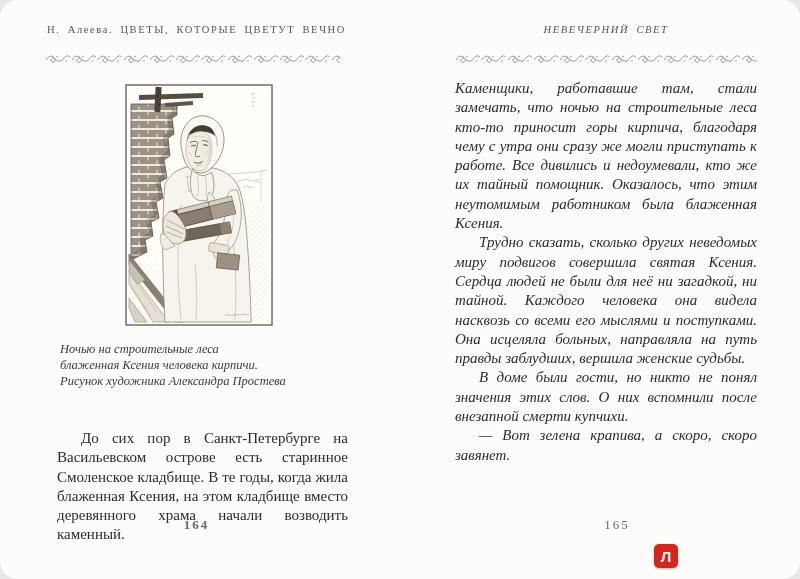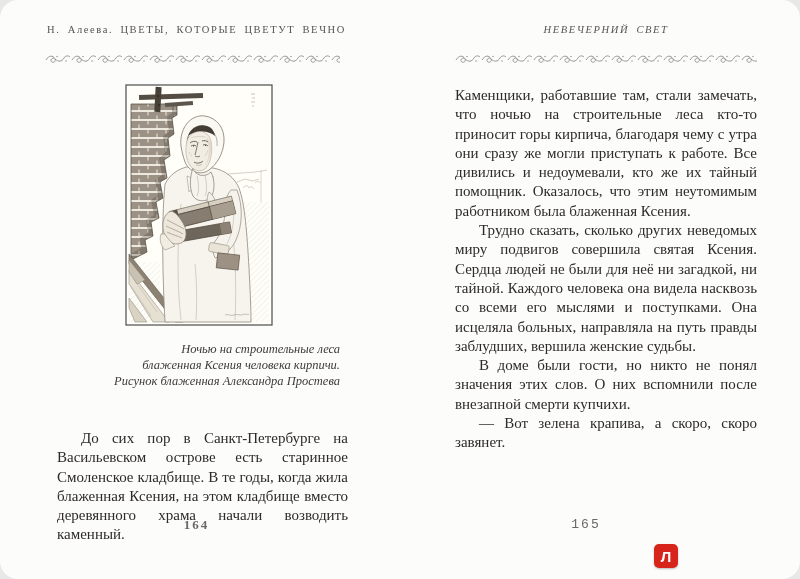--- a/index.html
+++ b/index.html
@@ -15,35 +15,35 @@
   }
   .running-head.left{left:45px;width:303px;}
   .running-head.right{left:455px;width:302px;font-style:italic;}
   .ornament{position:absolute;top:51px;height:13px;}
   .ornament.left{left:45px;width:295px;}
   .ornament.right{left:455px;width:302px;}
   .illustration{position:absolute;left:125px;top:84px;width:148px;height:242px;}
   .caption{
     position:absolute;left:60px;top:341px;width:280px;
     font-style:italic;font-size:12.5px;line-height:16px;color:#3e3b38;
-    text-align:right;
+    text-align:left;
   }
   .body-text{
     font-size:15px;line-height:19.3px;text-align:justify;color:#2d2a28;
   }
   .body-text p{margin:0;text-indent:24px;}
   .body-text p.noindent{text-indent:0;}
   .body-text.left-body{position:absolute;left:57px;top:401px;width:291px;margin-top:28px;}
-  .body-text.right-body{position:absolute;left:455px;top:86px;width:302px;}
+  .body-text.right-body{position:absolute;left:455px;top:79px;width:302px;font-style:italic;}
   .page-number{
     position:absolute;top:517px;font-size:13px;letter-spacing:2px;color:#6b6865;
     text-align:center;
   }
   .page-number.left{left:45px;width:303px;font-weight:bold;}
-  .page-number.right{left:435px;width:302px;font-family:Liberation Mono, monospace;}
+  .page-number.right{left:466px;width:302px;}
   .watermark{
     position:absolute;left:654px;top:544px;width:24px;height:24px;
     border-radius:5px;background:#d8251c;
     display:flex;align-items:center;justify-content:center;
     color:#ffffff;font-family:"Liberation Sans","DejaVu Sans",sans-serif;
     font-weight:bold;font-size:15px;line-height:1;
     box-shadow:0 1px 2px rgba(0,0,0,.25);
   }
 </style>
 </head>
@@ -173,21 +173,21 @@
         <path d="M100,231 c3,-1.5 6,1.5 9,0 c3,-1.5 6,1 9,-0.5 c2,-1 4,0.5 6,0"></path>
       </g>
 
       <rect x="1" y="1" width="146" height="240" fill="none" stroke="#4b4b4b" stroke-width="1.2"></rect>
     </svg>
   </div>
 
   <div class="caption">
     <span>Ночью на строительные леса</span><br>
     <span>блаженная Ксения человека кирпичи.</span><br>
-    <span>Рисунок блаженная Александра Простева</span>
+    <span>Рисунок художника Александра Простева</span>
   </div>
 
   <div class="body-text left-body">
     <p>До сих пор в Санкт-Петербурге на Васильевском острове есть старинное Смоленское кладбище. В те годы, когда жила блаженная Ксения, на этом кладбище вместо деревянного храма начали возводить каменный.</p>
   </div>
 
   <div class="page-number left">164</div>
 
   <div class="running-head right">НЕВЕЧЕРНИЙ СВЕТ</div>
 

